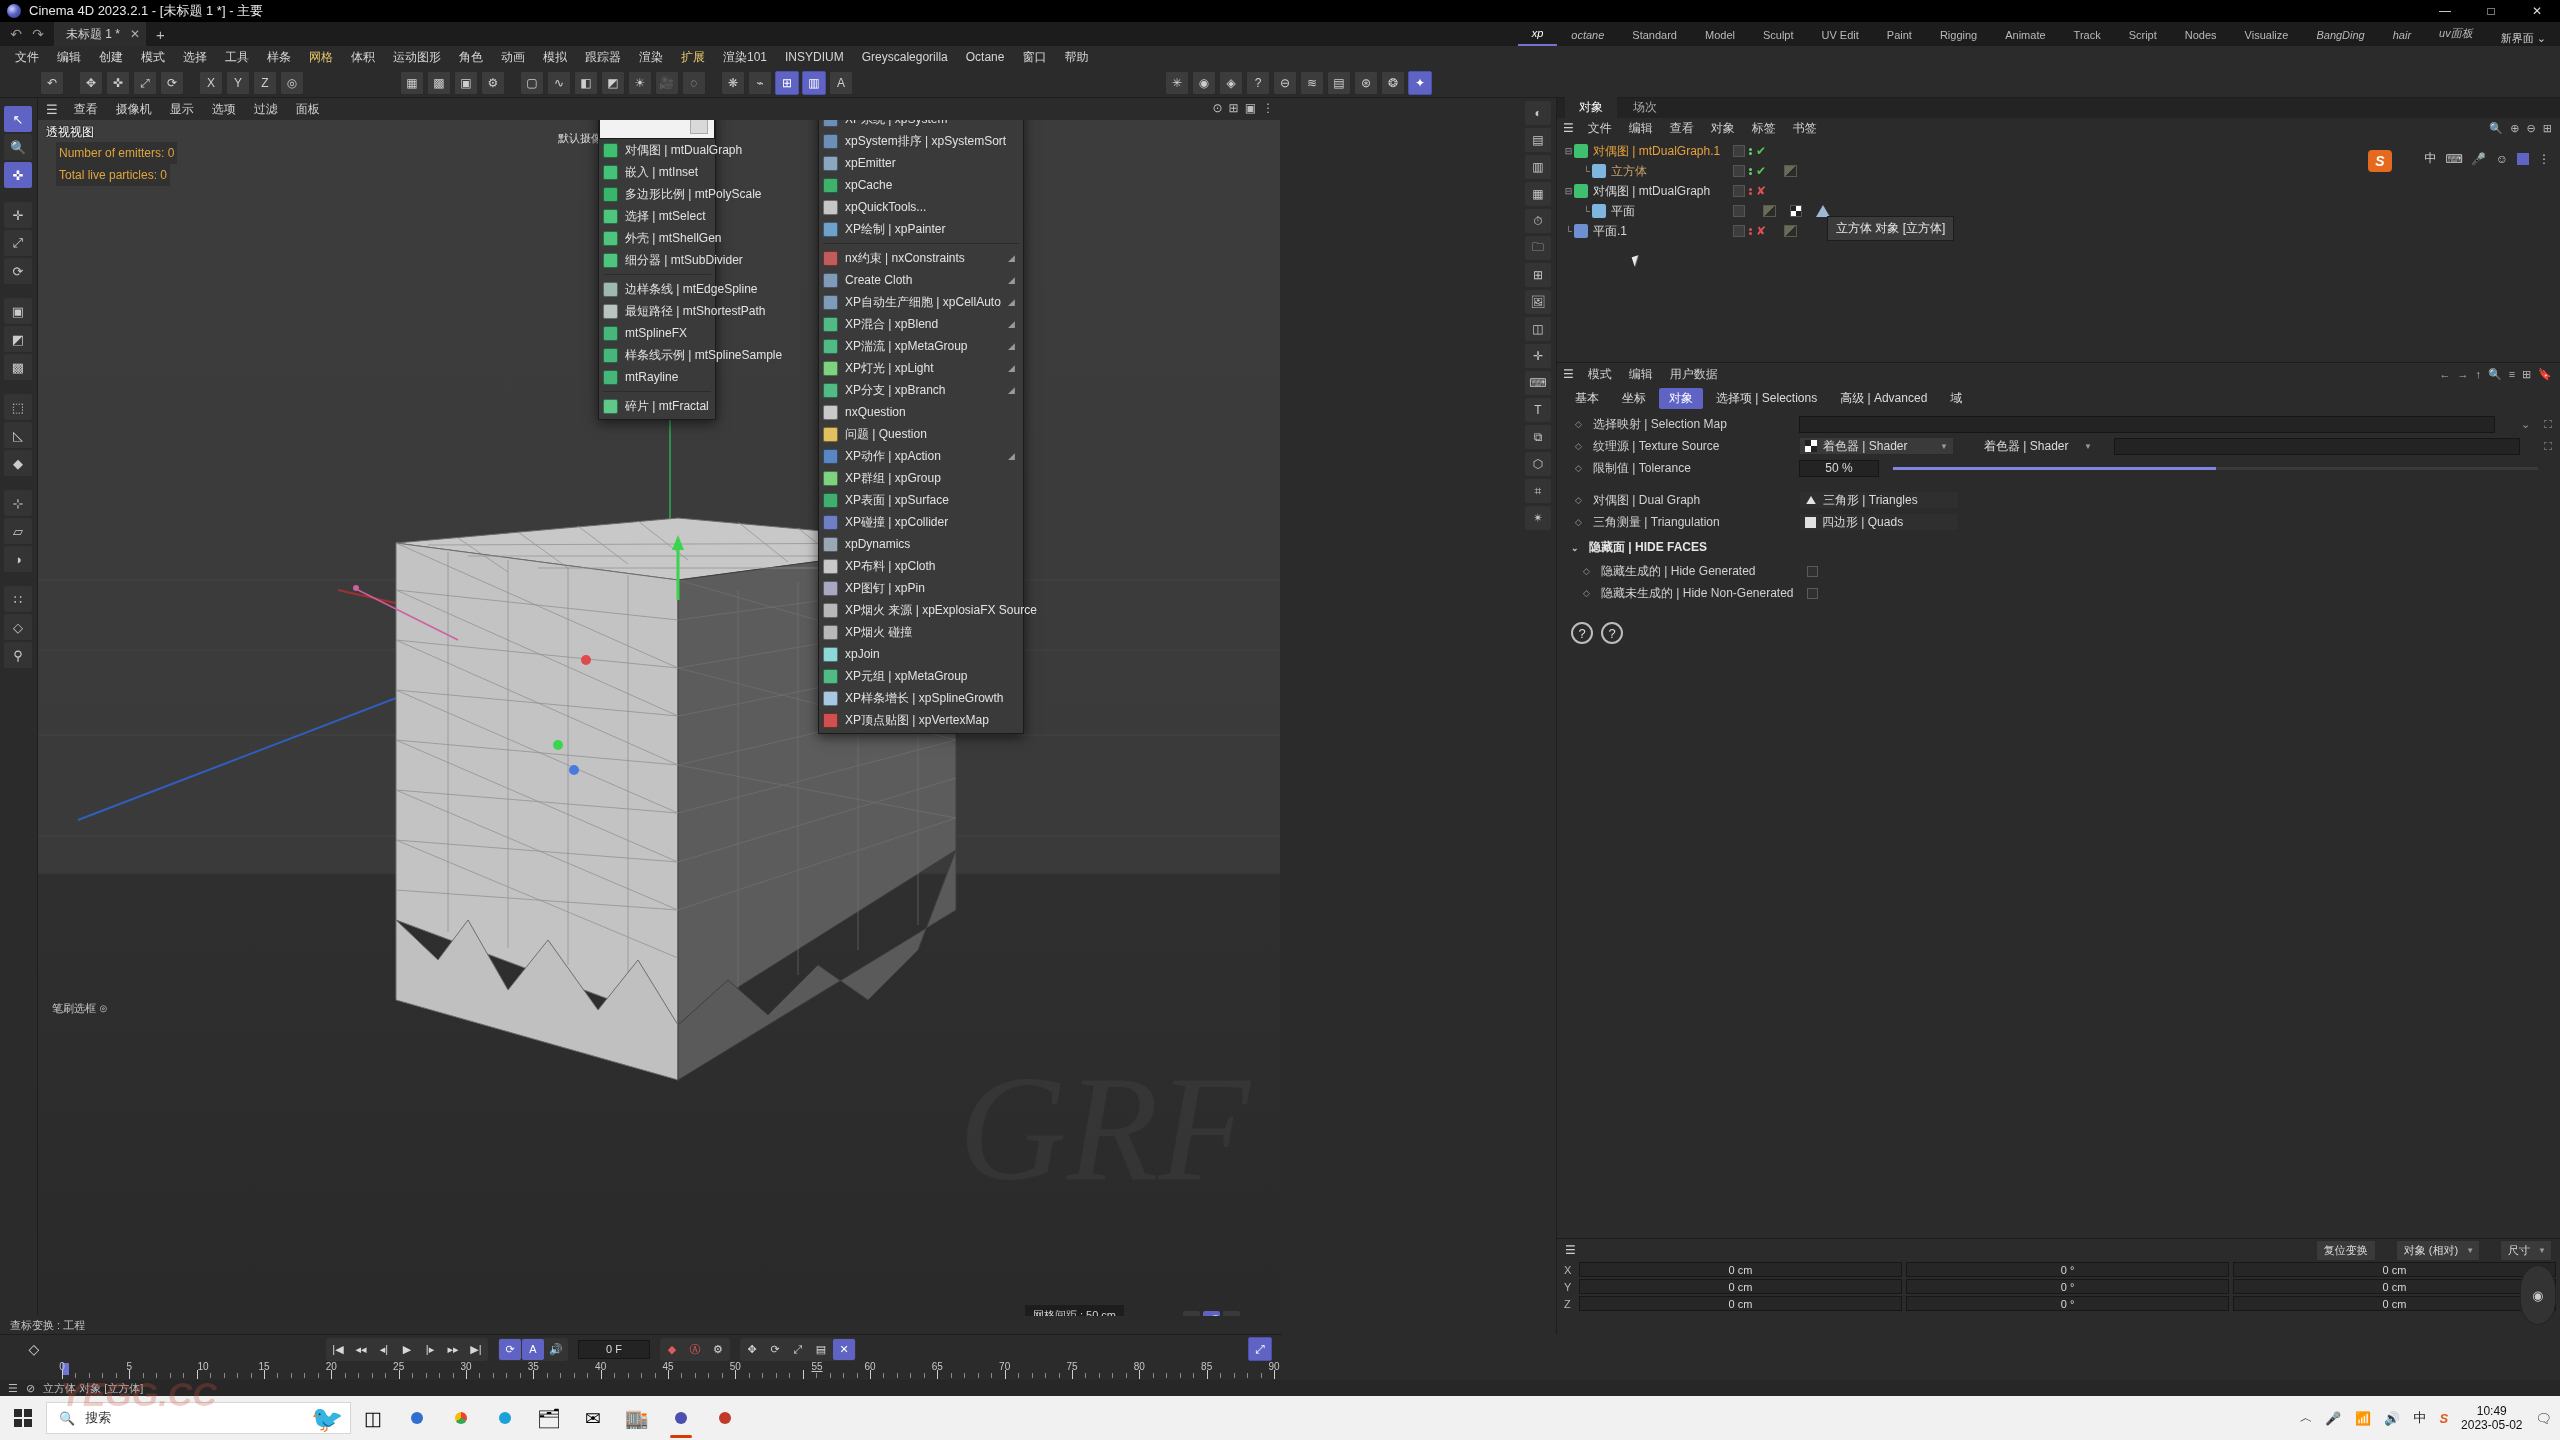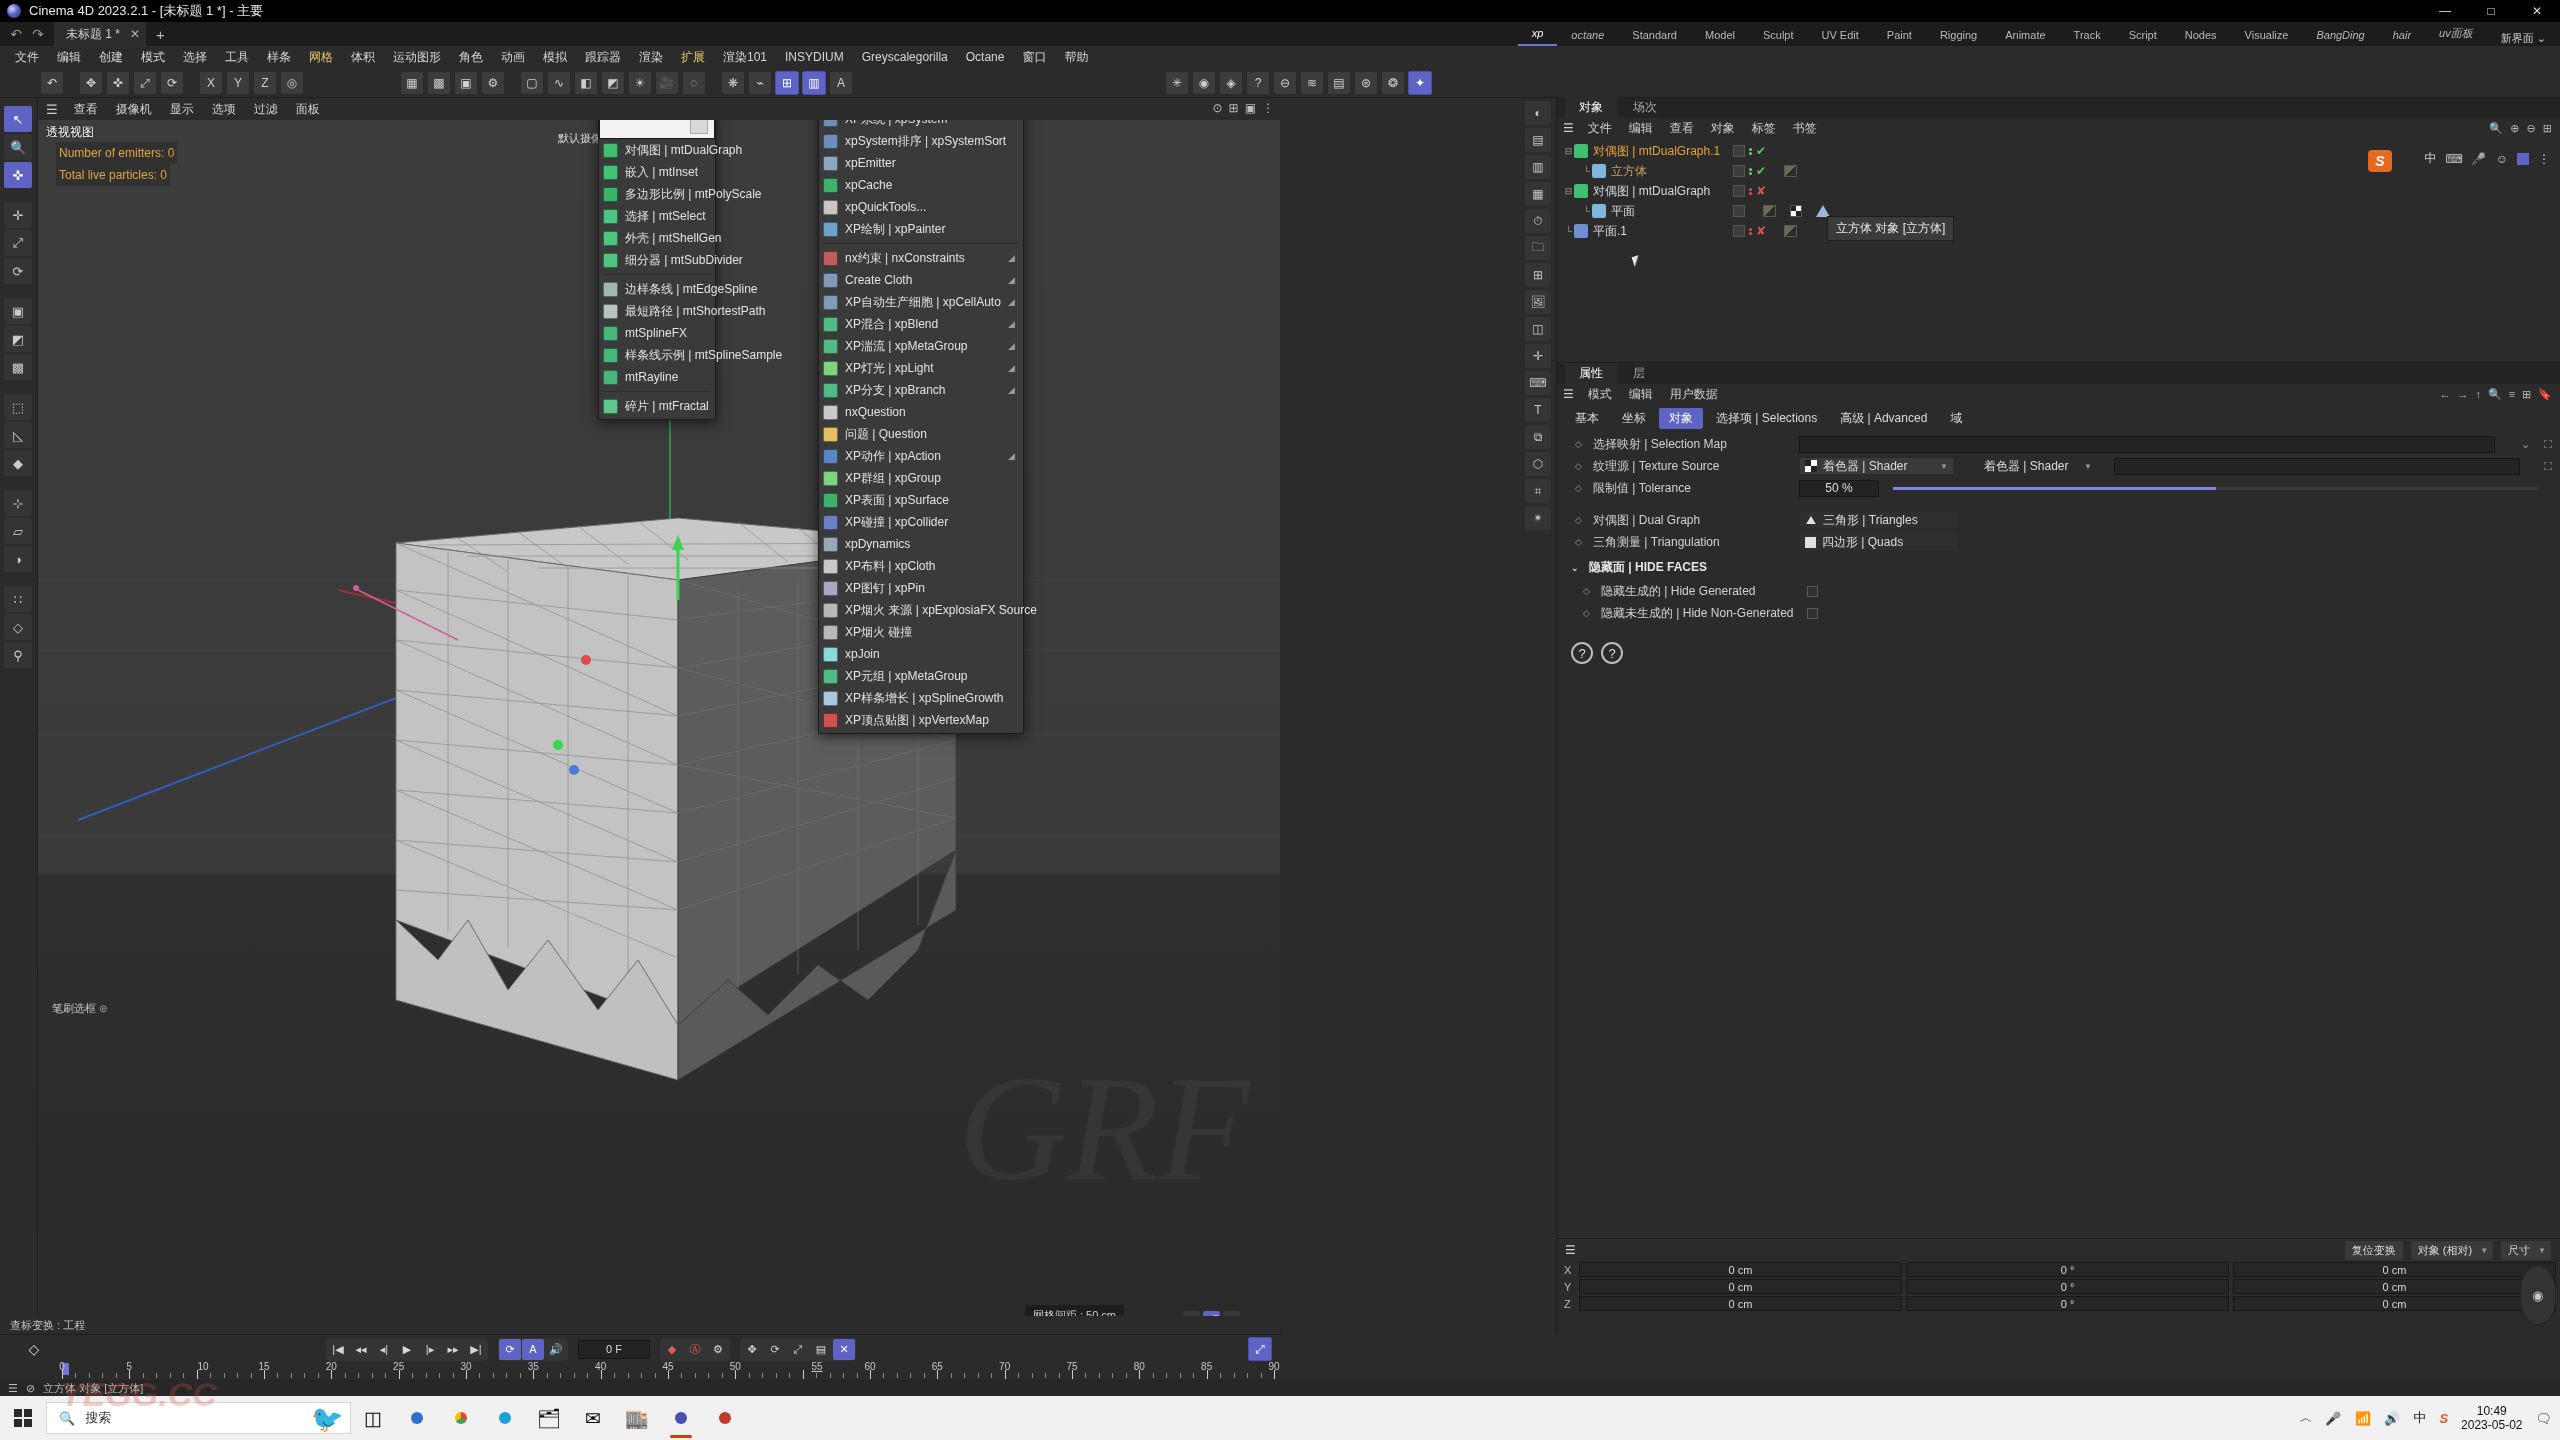--- a/index.html
+++ b/index.html
@@ -190,21 +190,21 @@
   .chev { color:#c9c9c9; font-size:9px; width:12px; }
   #qmarks { display:flex; gap:8px; padding:18px 0 0 14px; }
   #qmarks .qm { width:22px; height:22px; border-radius:50%; border:2px solid #bdbdbd;
     color:#dcdcdc; font-size:13px; display:flex; align-items:center; justify-content:center; }
 
   
   #coordmgr { position:absolute; left:0; right:0; bottom:0; height:96px; background:#2b2b2b;
     border-top:1px solid #1c1c1c; }
   #coordhead { display:flex; align-items:center; height:22px; padding:0 8px; }
   #coordhead .ham { color:#cfcfcf; font-size:12px; }
-  #coordhead .right { margin-left:auto; display:flex; align-items:center; gap:6px; }
+  #coordhead .right { margin-left:auto; display:flex; align-items:center; gap:20px; }
   #coordhead .btn { font-size:11px; color:#dcdcdc; background:#3a3a3a; border:1px solid #2a2a2a;
     padding:2px 7px; border-radius:2px; }
   #coordhead .drop { font-size:11px; color:#dcdcdc; background:#3a3a3a; border:1px solid #2a2a2a;
     padding:2px 5px 2px 7px; border-radius:2px; display:flex; gap:8px; align-items:center; }
   .crow { display:flex; align-items:center; height:17px; gap:4px; padding:0 4px; }
   .crow .axis { width:14px; color:#b8b8b8; font-size:11px; padding-left:3px; }
   .crow .cfield { flex:1; height:15px; background:#262626; border:1px solid #171717;
     color:#d8d8d8; font-size:11px; display:flex; align-items:center; justify-content:center; }
   #applybtn { position:absolute; right:4px; top:26px; width:36px; height:60px;
     border-radius:50%/40%; background:#333; border:1px solid #242424; color:#ccc;
@@ -968,24 +968,20 @@
       <span>中</span>
       <span>⌨</span>
       <span>🎤</span>
       <span>☺</span>
       <div class="sq"></div>
       <span>⋮</span>
     </div>
   </div>
 
   <div id="attrmgr">
-    <div class="panel-tabs" id="am-tabs">
-        <div class="pt sel">属性</div>
-        <div class="pt">层</div>
-      </div>
     <div class="panel-menu" id="am-menu">
       <span class="ham">☰</span>
     <div class="pm">模式</div>
         <div class="pm">编辑</div>
         <div class="pm">用户数据</div>
         <div class="right-ic">
           <span>←</span>
           <span>→</span>
           <span>↑</span>
           <span>🔍</span>

